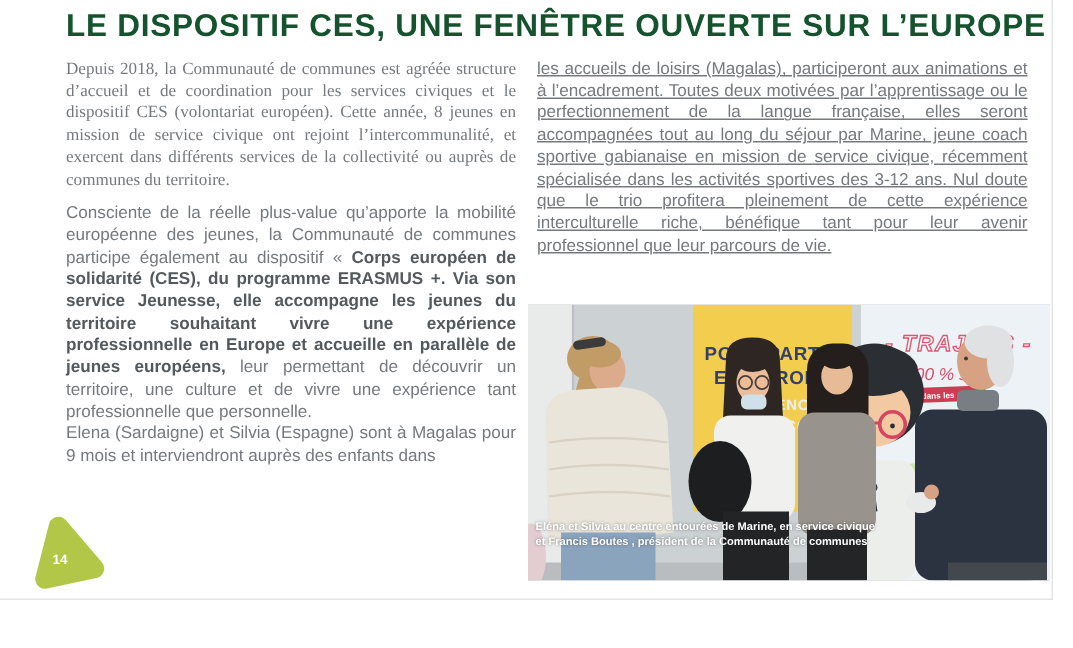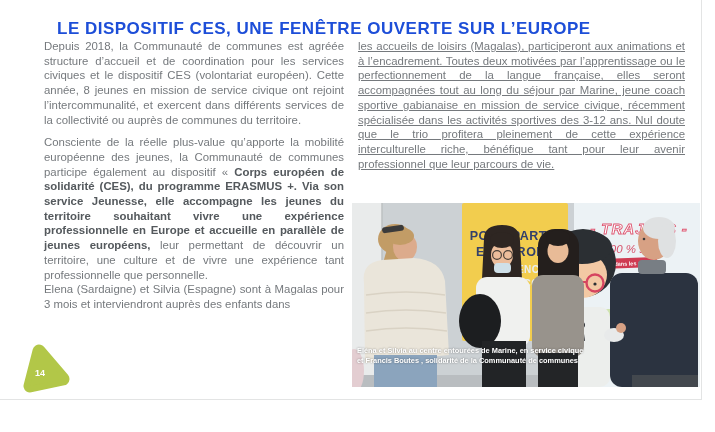--- a/index.html
+++ b/index.html
@@ -9,33 +9,33 @@
     font-family:"Liberation Sans", sans-serif;
     -webkit-font-smoothing:antialiased;
   }
   .page{
     position:absolute;left:0;top:0;width:701px;height:399px;
     background:#ffffff;
     border-right:1px solid #e3e4e4;
     border-bottom:1px solid #e3e4e4;
   }
   .title{
-    position:absolute;left:44px;top:6px;margin:13px;width:650px;
-    font-size:17px;font-weight:bold;letter-spacing:0.5px;
-    color:#1d4ed8;white-space:nowrap;
+    position:absolute;left:44px;top:6px;margin:0;width:650px;
+    font-size:21px;font-weight:bold;letter-spacing:0.5px;
+    color:#14532d;white-space:nowrap;
   }
   .col{
     position:absolute;top:39px;
     font-size:11.4px;line-height:14.7px;color:#75797d;
     text-align:justify;
   }
   .col p{margin:0;}
   .col-left{left:44px;width:300px;}
   .col-right{left:358px;width:327px;text-decoration:underline;}
-  .col-left .p1{margin-bottom:8px;}
+  .col-left .p1{margin-bottom:8px;font-family:Liberation Serif, serif;}
   .bold-seg{font-weight:bold;color:#54595d;}
   .photo{
     position:absolute;left:352px;top:203px;width:348px;height:184px;
     overflow:hidden;background:#d2d6d8;
   }
   .photo svg{display:block;}
   .caption{
     position:absolute;left:5px;top:143px;width:320px;
     color:#ffffff;font-size:7.4px;line-height:9.6px;font-weight:bold;
     text-shadow:0 0 2px rgba(40,40,40,0.55);
@@ -47,21 +47,21 @@
 </head>
 <body>
 
 <div class="page">
 
   <h1 class="title">LE DISPOSITIF CES, UNE FENÊTRE OUVERTE SUR L’EUROPE</h1>
 
   <div class="col col-left">
     <p class="p1">Depuis 2018, la Communauté de communes est agréée structure d’accueil et de coordination pour les services civiques et le dispositif CES (volontariat européen). Cette année, 8 jeunes en mission de service civique ont rejoint l’intercommunalité, et exercent dans différents services de la collectivité ou auprès de communes du territoire.</p>
     <p class="p2"><span>Consciente de la réelle plus-value qu’apporte la mobilité européenne des jeunes, la Communauté de communes participe également au dispositif « </span><span class="bold-seg">Corps européen de solidarité (CES), du programme ERASMUS +. Via son service Jeunesse, elle accompagne les jeunes du territoire souhaitant vivre une expérience professionnelle en Europe et accueille en parallèle de jeunes européens,</span><span> leur permettant de découvrir un territoire, une culture et de vivre une expérience tant professionnelle que personnelle.</span></p>
-    <p class="p3">Elena (Sardaigne) et Silvia (Espagne) sont à Magalas pour 3 mois et interviendront auprès des enfants dans</p>
+    <p class="p3">Elena (Sardaigne) et Silvia (Espagne) sont à Magalas pour 9 mois et interviendront auprès des enfants dans</p>
   </div>
 
   <div class="col col-right">
     <p>les accueils de loisirs (Magalas), participeront aux animations et à l’encadrement. Toutes deux motivées par l’apprentissage ou le perfectionnement de la langue française, elles seront accompagnées tout au long du séjour par Marine, jeune coach sportive gabianaise en mission de service civique, récemment spécialisée dans les activités sportives des 3-12 ans. Nul doute que le trio profitera pleinement de cette expérience interculturelle riche, bénéfique tant pour leur avenir professionnel que leur parcours de vie.</p>
   </div>
 
   <div class="photo">
     <svg width="348" height="184" viewBox="0 0 348 184">
 
       <rect x="0" y="0" width="348" height="184" fill="#ccd1d4"></rect>
@@ -148,21 +148,21 @@
         <path d="M 14 110 Q 54 104 94 110" fill="none" stroke="#d9d2c4" stroke-width="1.5"></path>
         <path d="M 14 128 Q 54 122 95 128" fill="none" stroke="#d9d2c4" stroke-width="1.5"></path>
         <rect x="22" y="152" width="63" height="32" fill="#8ba4bd"></rect>
       </g>
 
       <ellipse cx="2" cy="168" rx="10" ry="22" fill="#e3cdd1"></ellipse>
     </svg>
 
     <div class="caption">
       <div>Eléna et Silvia au centre entourées de Marine, en service civique</div>
-      <div>et Francis Boutes , solidarité de la Communauté de communes</div>
+      <div>et Francis Boutes , président de la Communauté de communes</div>
     </div>
   </div>
 
   <svg class="page-badge" width="50" height="56" viewBox="0 0 50 56">
     <polygon points="19,10 43,38 10,45" fill="#b2c748" stroke="#b2c748" stroke-width="13" stroke-linejoin="round"></polygon>
     <polygon points="19,10 43,38 10,45" fill="#b2c748"></polygon>
     <text x="15" y="35" font-size="9" font-weight="bold" fill="#ffffff">14</text>
   </svg>
 
 </div>

